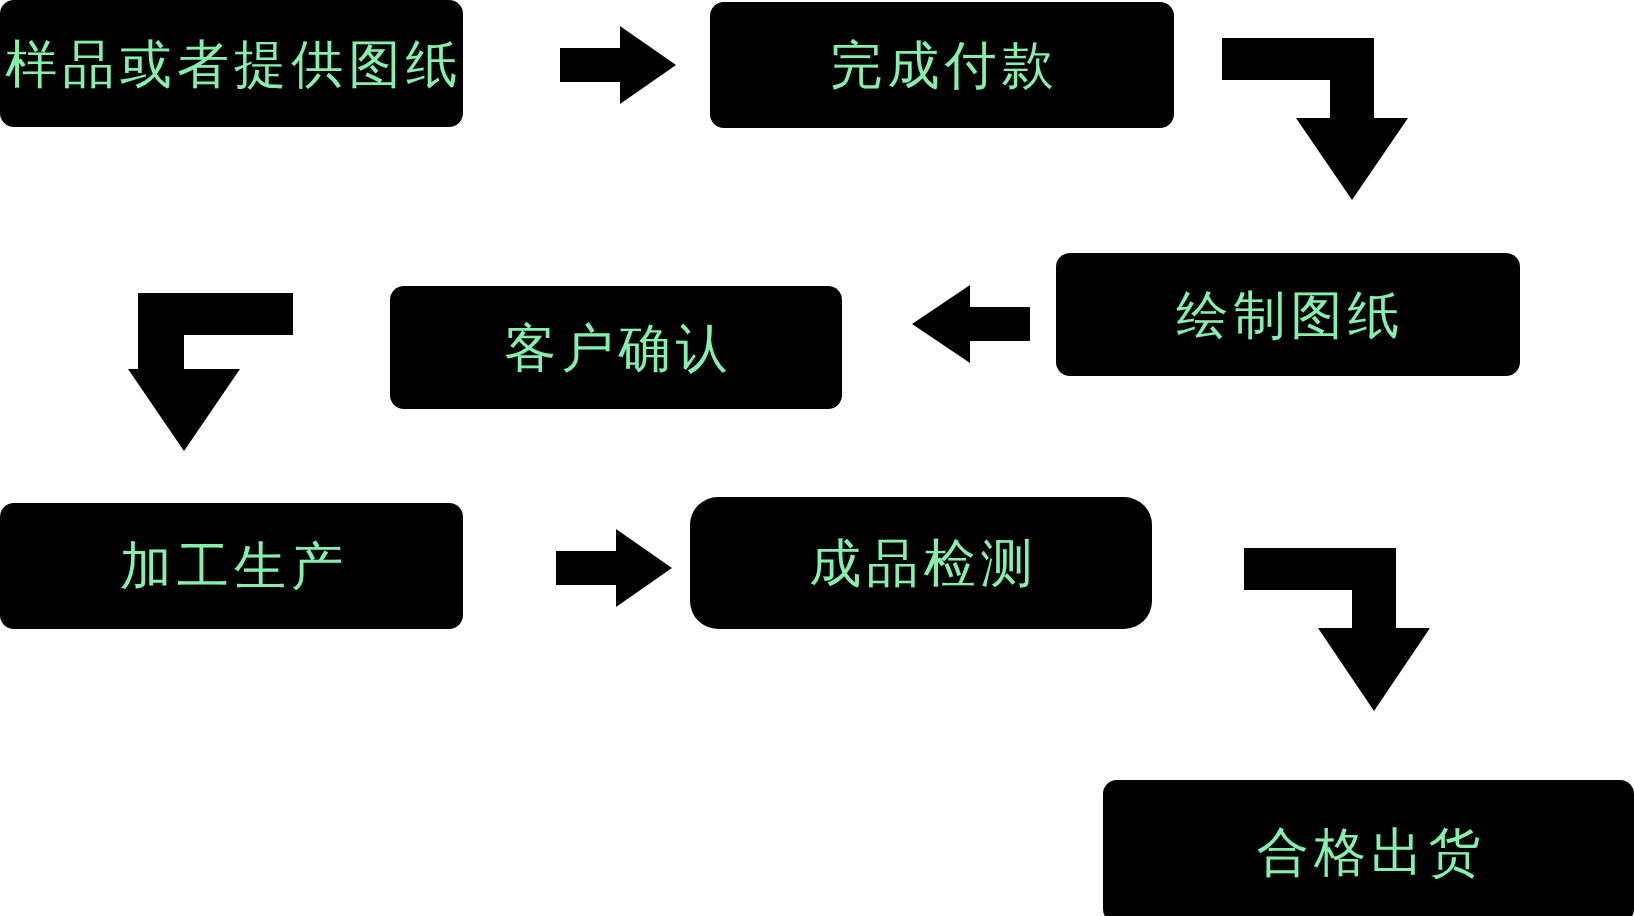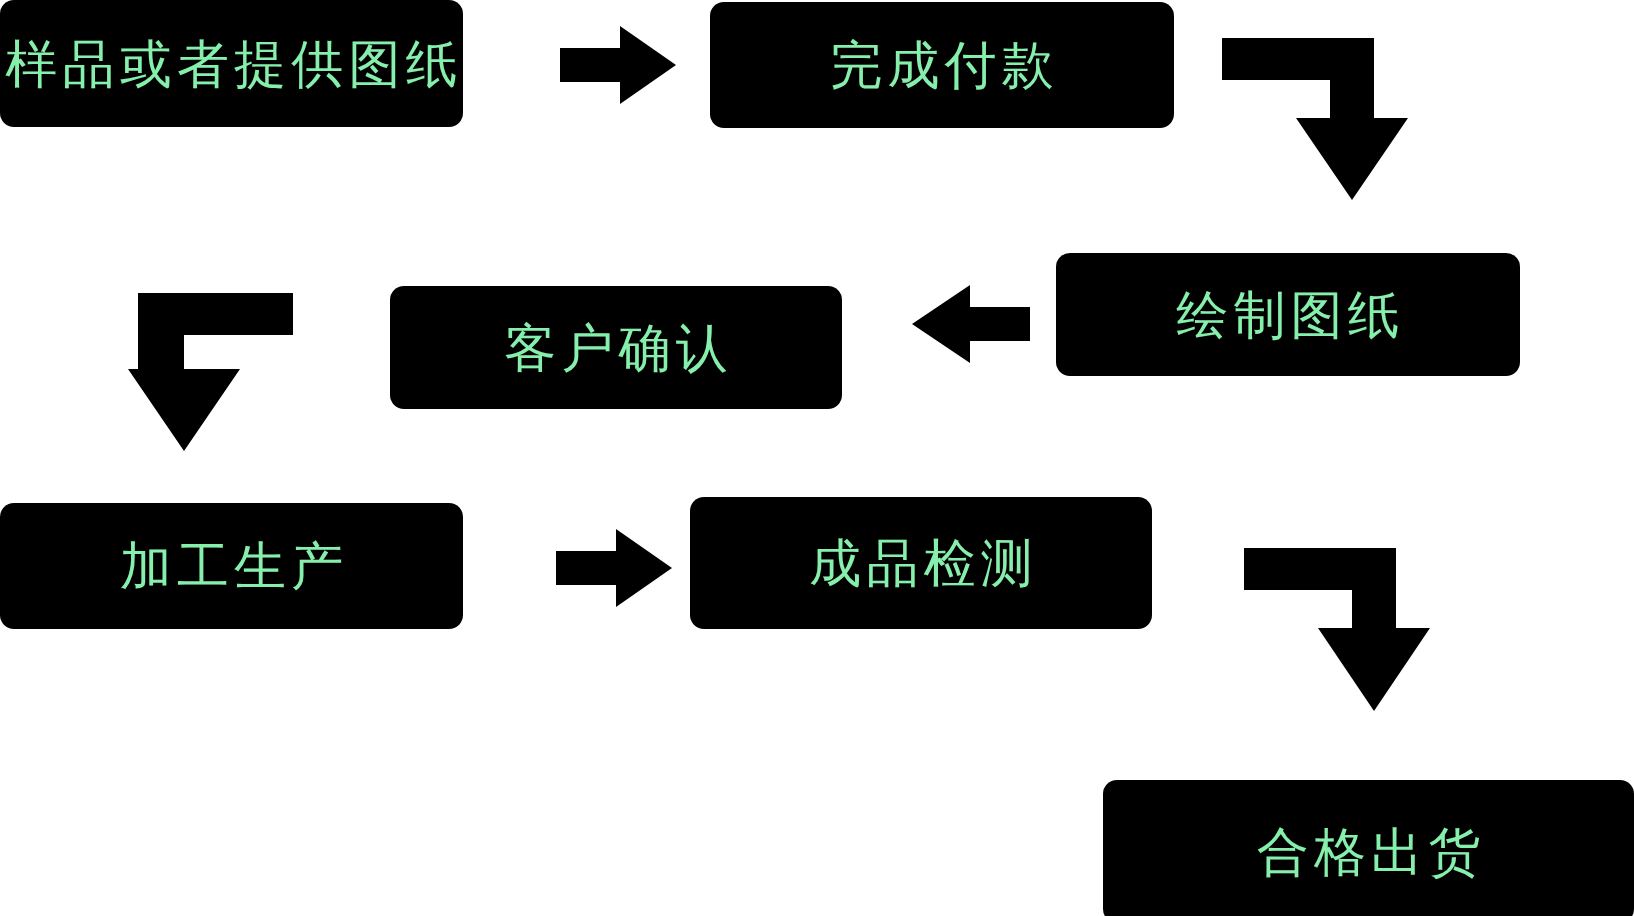--- a/index.html
+++ b/index.html
@@ -97,21 +97,21 @@
   <div class="node" style="left:1056px; top:253px; width:464px; height:123px; font-size:52px;">
     <span class="node-label">绘制图纸</span>
   </div>
 
   <div class="arrow" style="left:534px; top:527px; width:140px; height:82px;">
     <svg viewBox="0 0 140 82" preserveAspectRatio="none">
       <polygon points="22,24 82,24 82,2 138,41 82,80 82,58 22,58"></polygon>
     </svg>
   </div>
 
-  <div class="node" style="left:690px; top:497px; width:462px; height:132px; font-size:52px;">
+  <div class="node" style="left:690px; top:497px; width:462px; height:132px; font-size:52px;border-radius:28px;">
     <span class="node-label">成品检测</span>
   </div>
 
   <div class="arrow" style="left:1244px; top:548px; width:210px; height:163px;">
     <svg viewBox="0 0 210 163" preserveAspectRatio="none">
       <path d="M 0,0 L 152,0 L 152,80 L 186,80 L 130,163 L 74,80 L 108,80 L 108,42 L 0,42 Z"></path>
     </svg>
   </div>
 
   <div class="node" style="left:1103px; top:780px; width:531px; height:143px; font-size:52px;">

